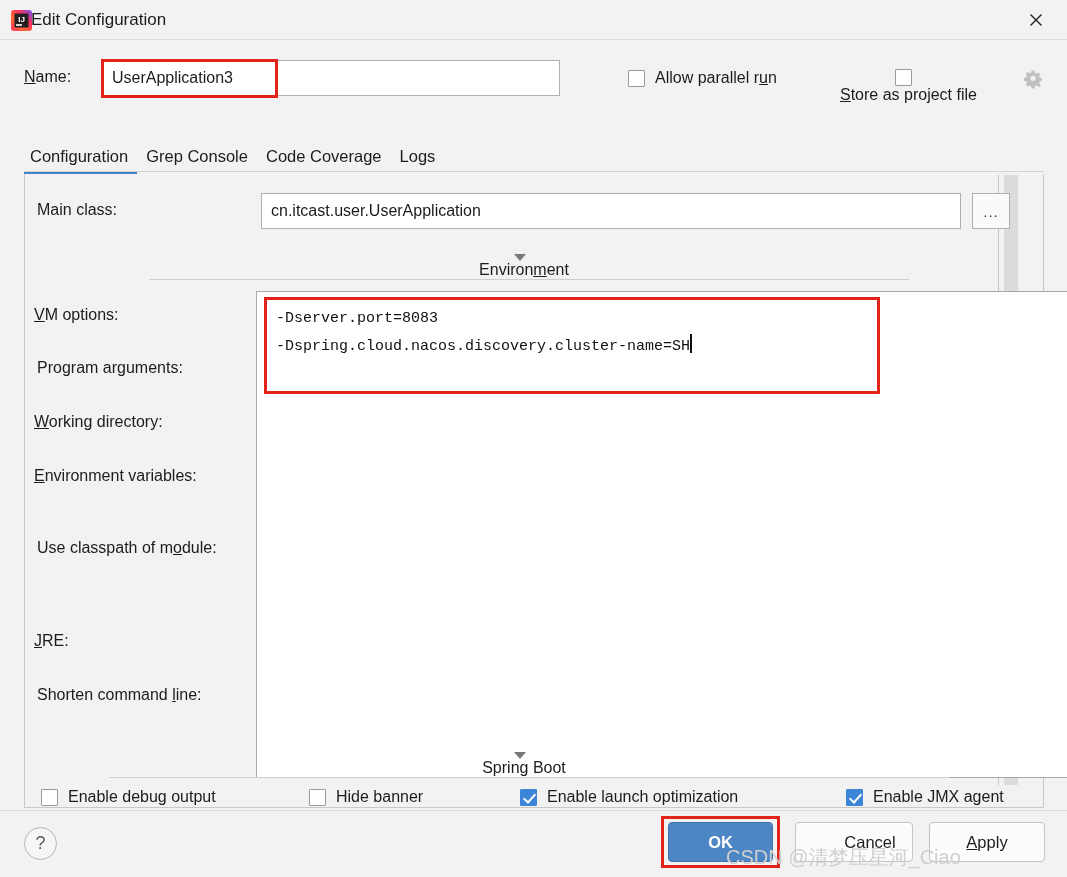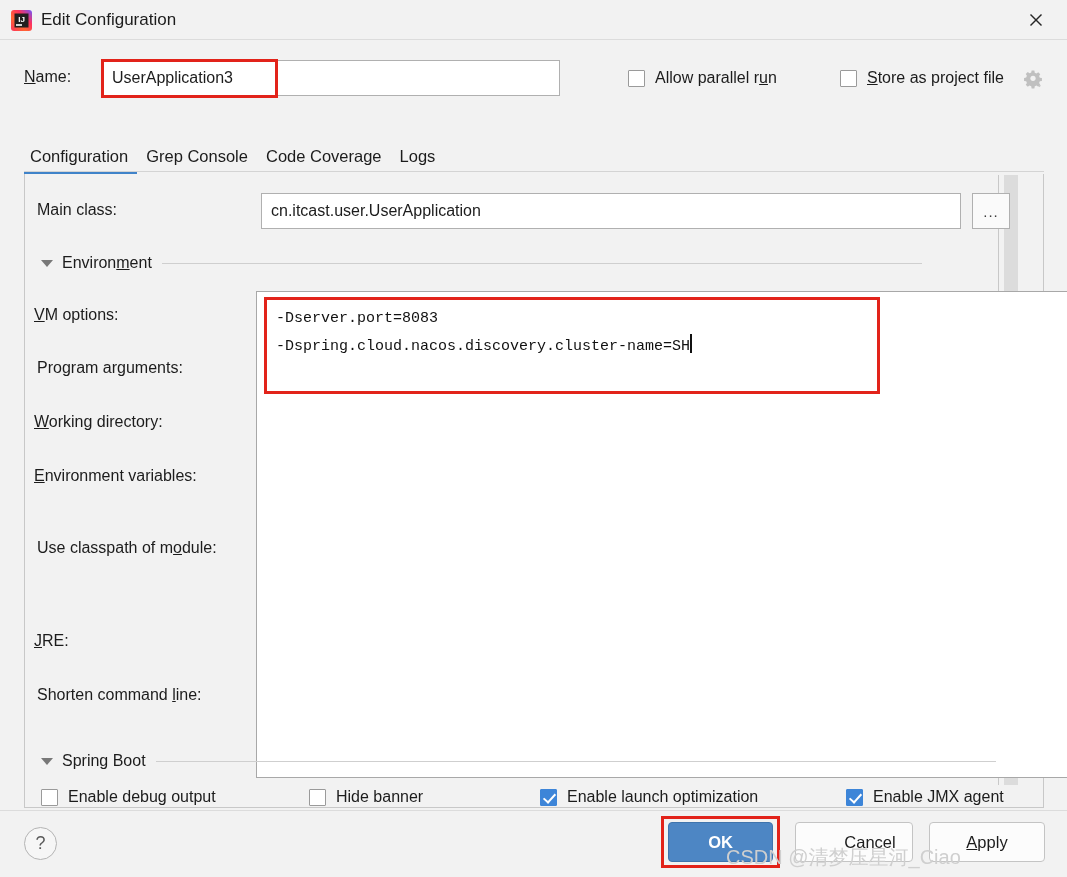--- a/index.html
+++ b/index.html
@@ -26,21 +26,21 @@
     background: #f2f2f2;
     border-bottom: 1px solid #dcdcdc;
   }
   #ij-icon {
     position: absolute;
     left: 11px; top: 10px;
     width: 21px; height: 21px;
   }
   #title-text {
     position: absolute;
-    left: 41px; top: 10px;
+    left: 31px; top: 10px;
     font-size: 17px;
     color: #1c1c1c;
     white-space: nowrap;
   }
   #close-btn {
     position: absolute;
     right: 8px; top: 4px;
     width: 46px; height: 32px;
     display: flex; align-items: center; justify-content: center;
     cursor: pointer;
@@ -102,21 +102,21 @@
     content: "";
     position: absolute;
     left: 5px; top: 1px;
     width: 5px; height: 10px;
     border: solid #ffffff;
     border-width: 0 2px 2px 0;
     transform: rotate(42deg);
   }
 
   #cb-parallel { left: 610px; top: 69px; }
-  #cb-store    { left: 822px; top: 69px; }
+  #cb-store    { left: 822px; top: 69px; flex-direction: column; }
 
   #gear-icon {
     position: absolute;
     left: 1022px; top: 68px;
     width: 22px; height: 22px;
     cursor: pointer;
   }
 
   
   #tabs {
@@ -209,20 +209,21 @@
     display: flex; align-items: center; justify-content: center;
     cursor: pointer;
     letter-spacing: 1px;
   }
 
   
   .section-hdr {
     position: absolute;
     display: flex; align-items: center;
     cursor: pointer;
+    flex-direction: column;
   }
   .tri {
     width: 0; height: 0;
     border-left: 6px solid transparent;
     border-right: 6px solid transparent;
     border-top: 7px solid #787878;
     margin-right: 9px;
     flex: none;
   }
   .section-title {
@@ -274,21 +275,21 @@
 
   
   .spring-cb {
     position: absolute;
     display: flex; align-items: center;
     font-size: 16px; color: #1c1c1c;
     white-space: nowrap;
   }
   #scb-debug   { left: 41px;  top: 788px; }
   #scb-banner  { left: 309px; top: 788px; }
-  #scb-launch  { left: 540px; top: 788px; }
+  #scb-launch  { left: 520px; top: 788px; }
   #scb-jmx     { left: 823px; top: 788px; padding-left: 23px; }
 
   #bottom-divider {
     position: absolute;
     left: 0; top: 810px;
     width: 1067px; height: 1px;
     background: #dcdcdc;
   }
 
   

